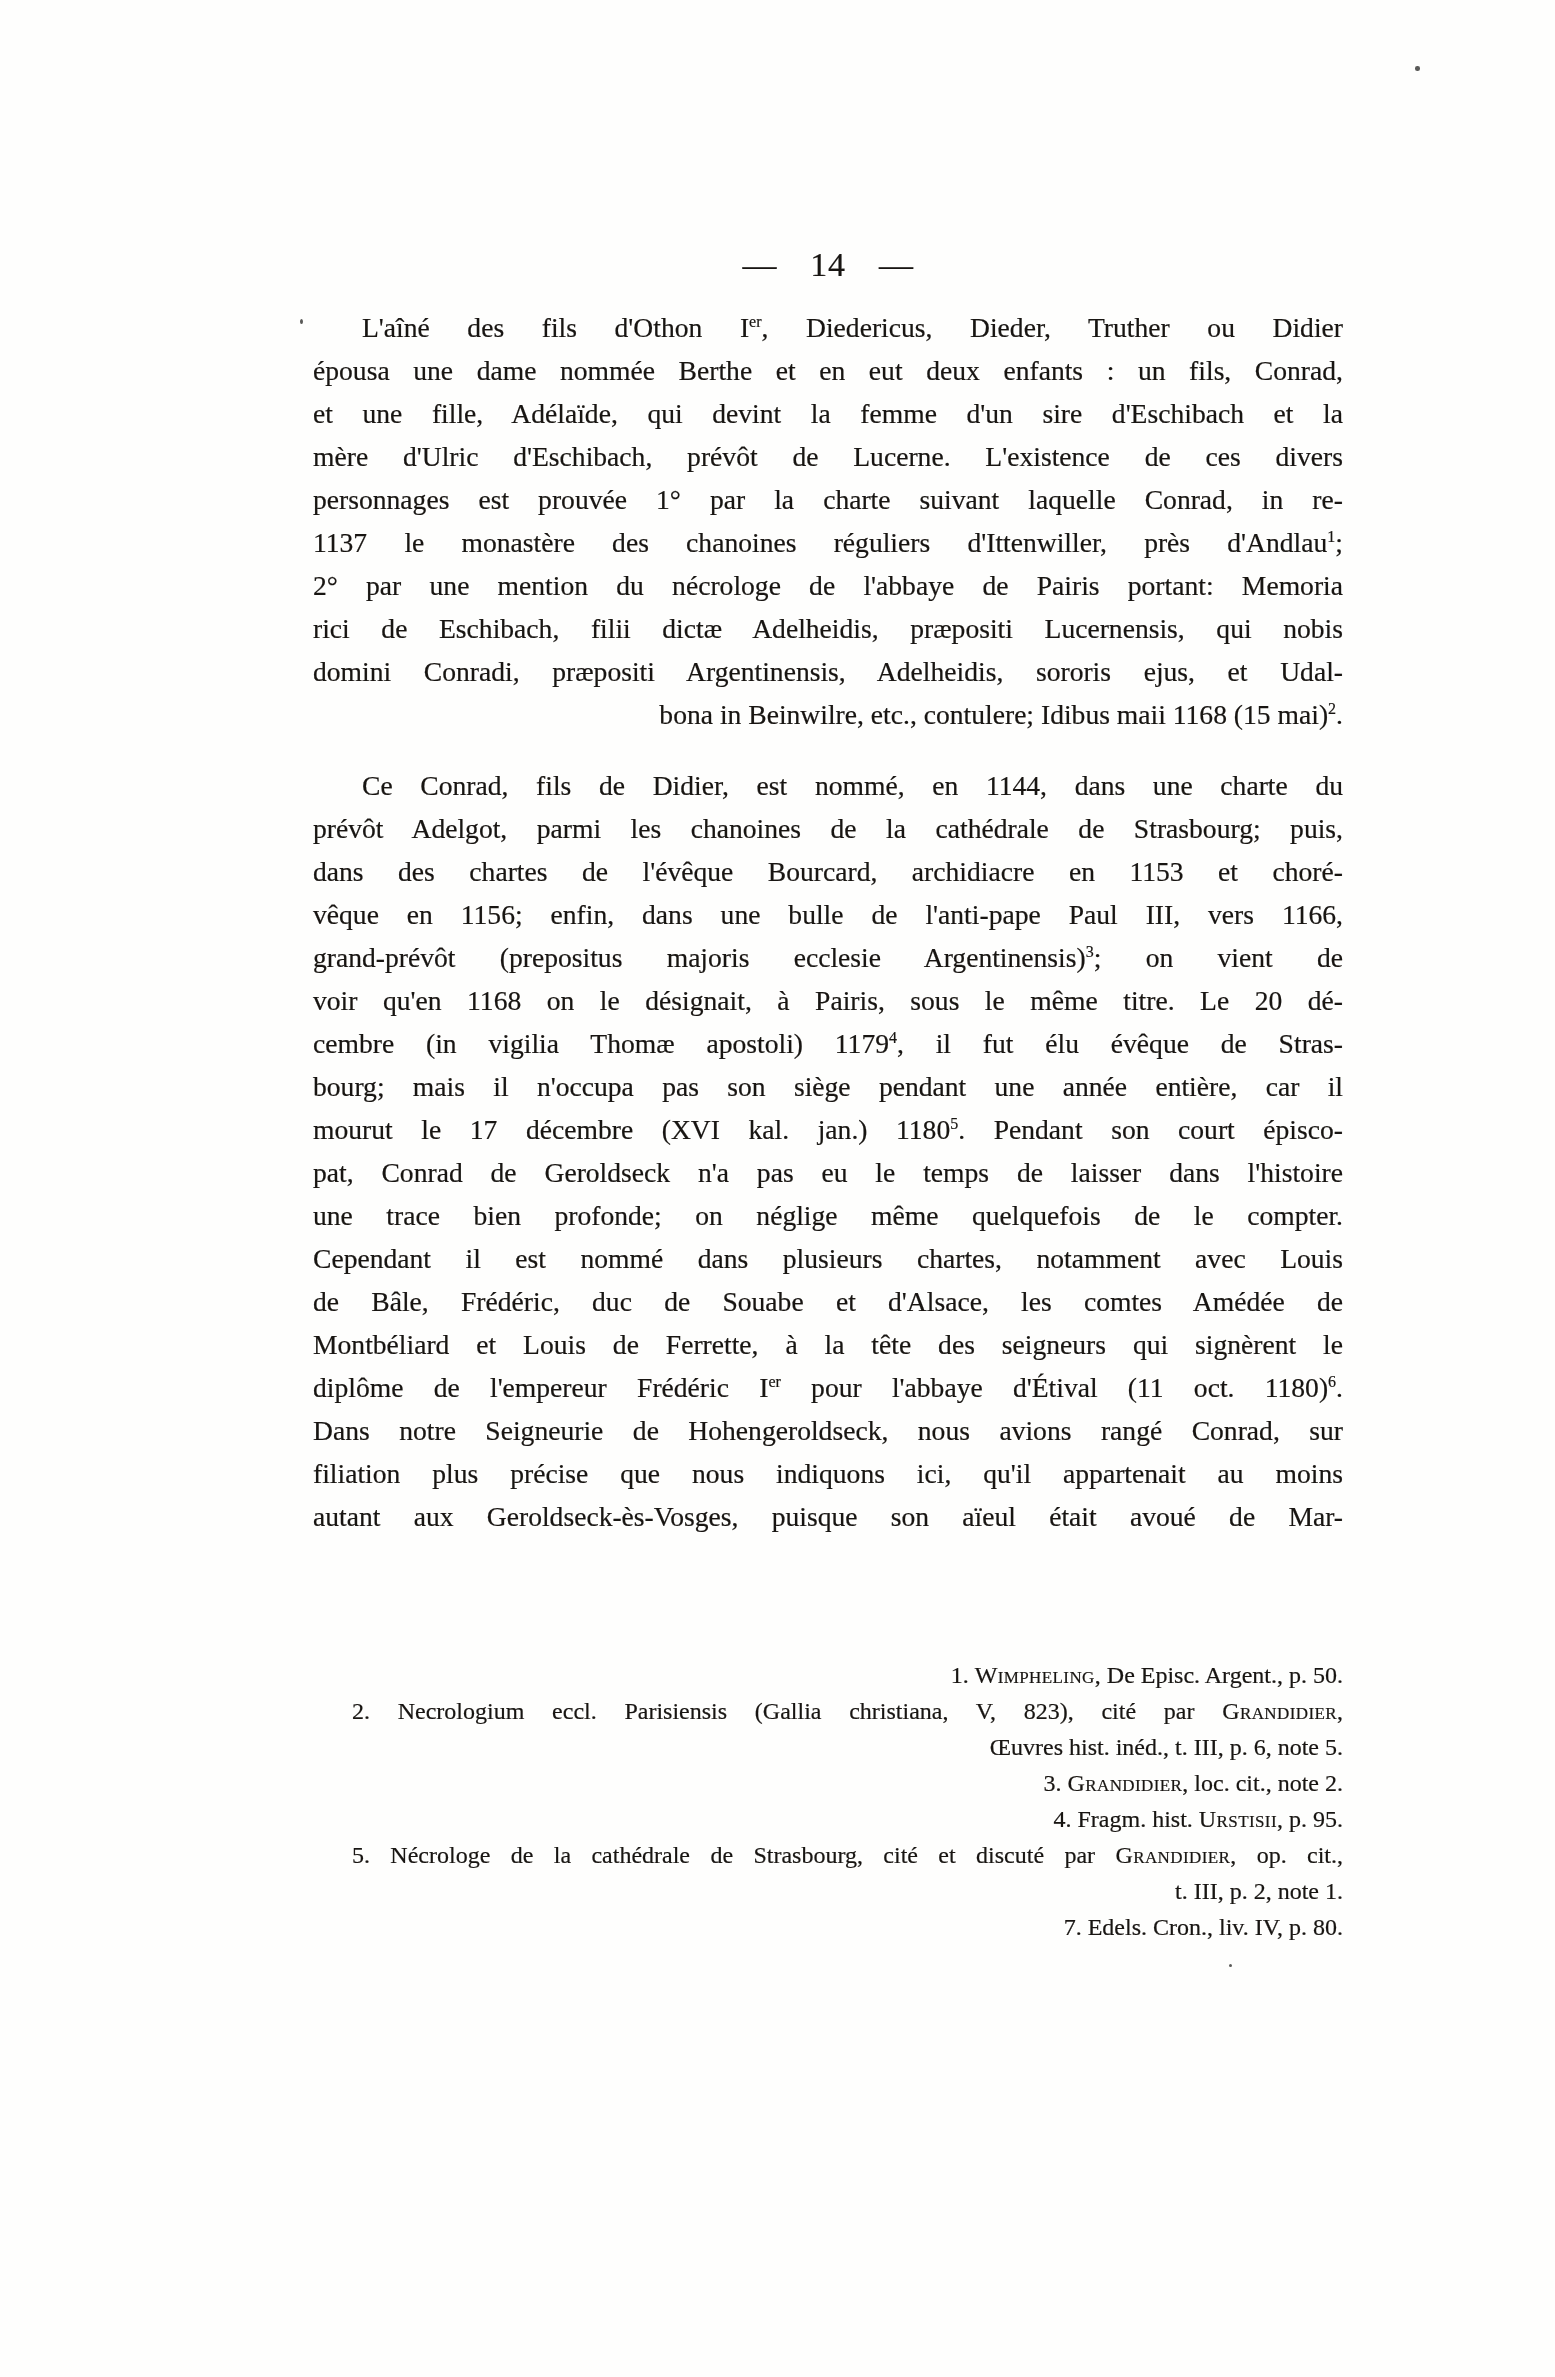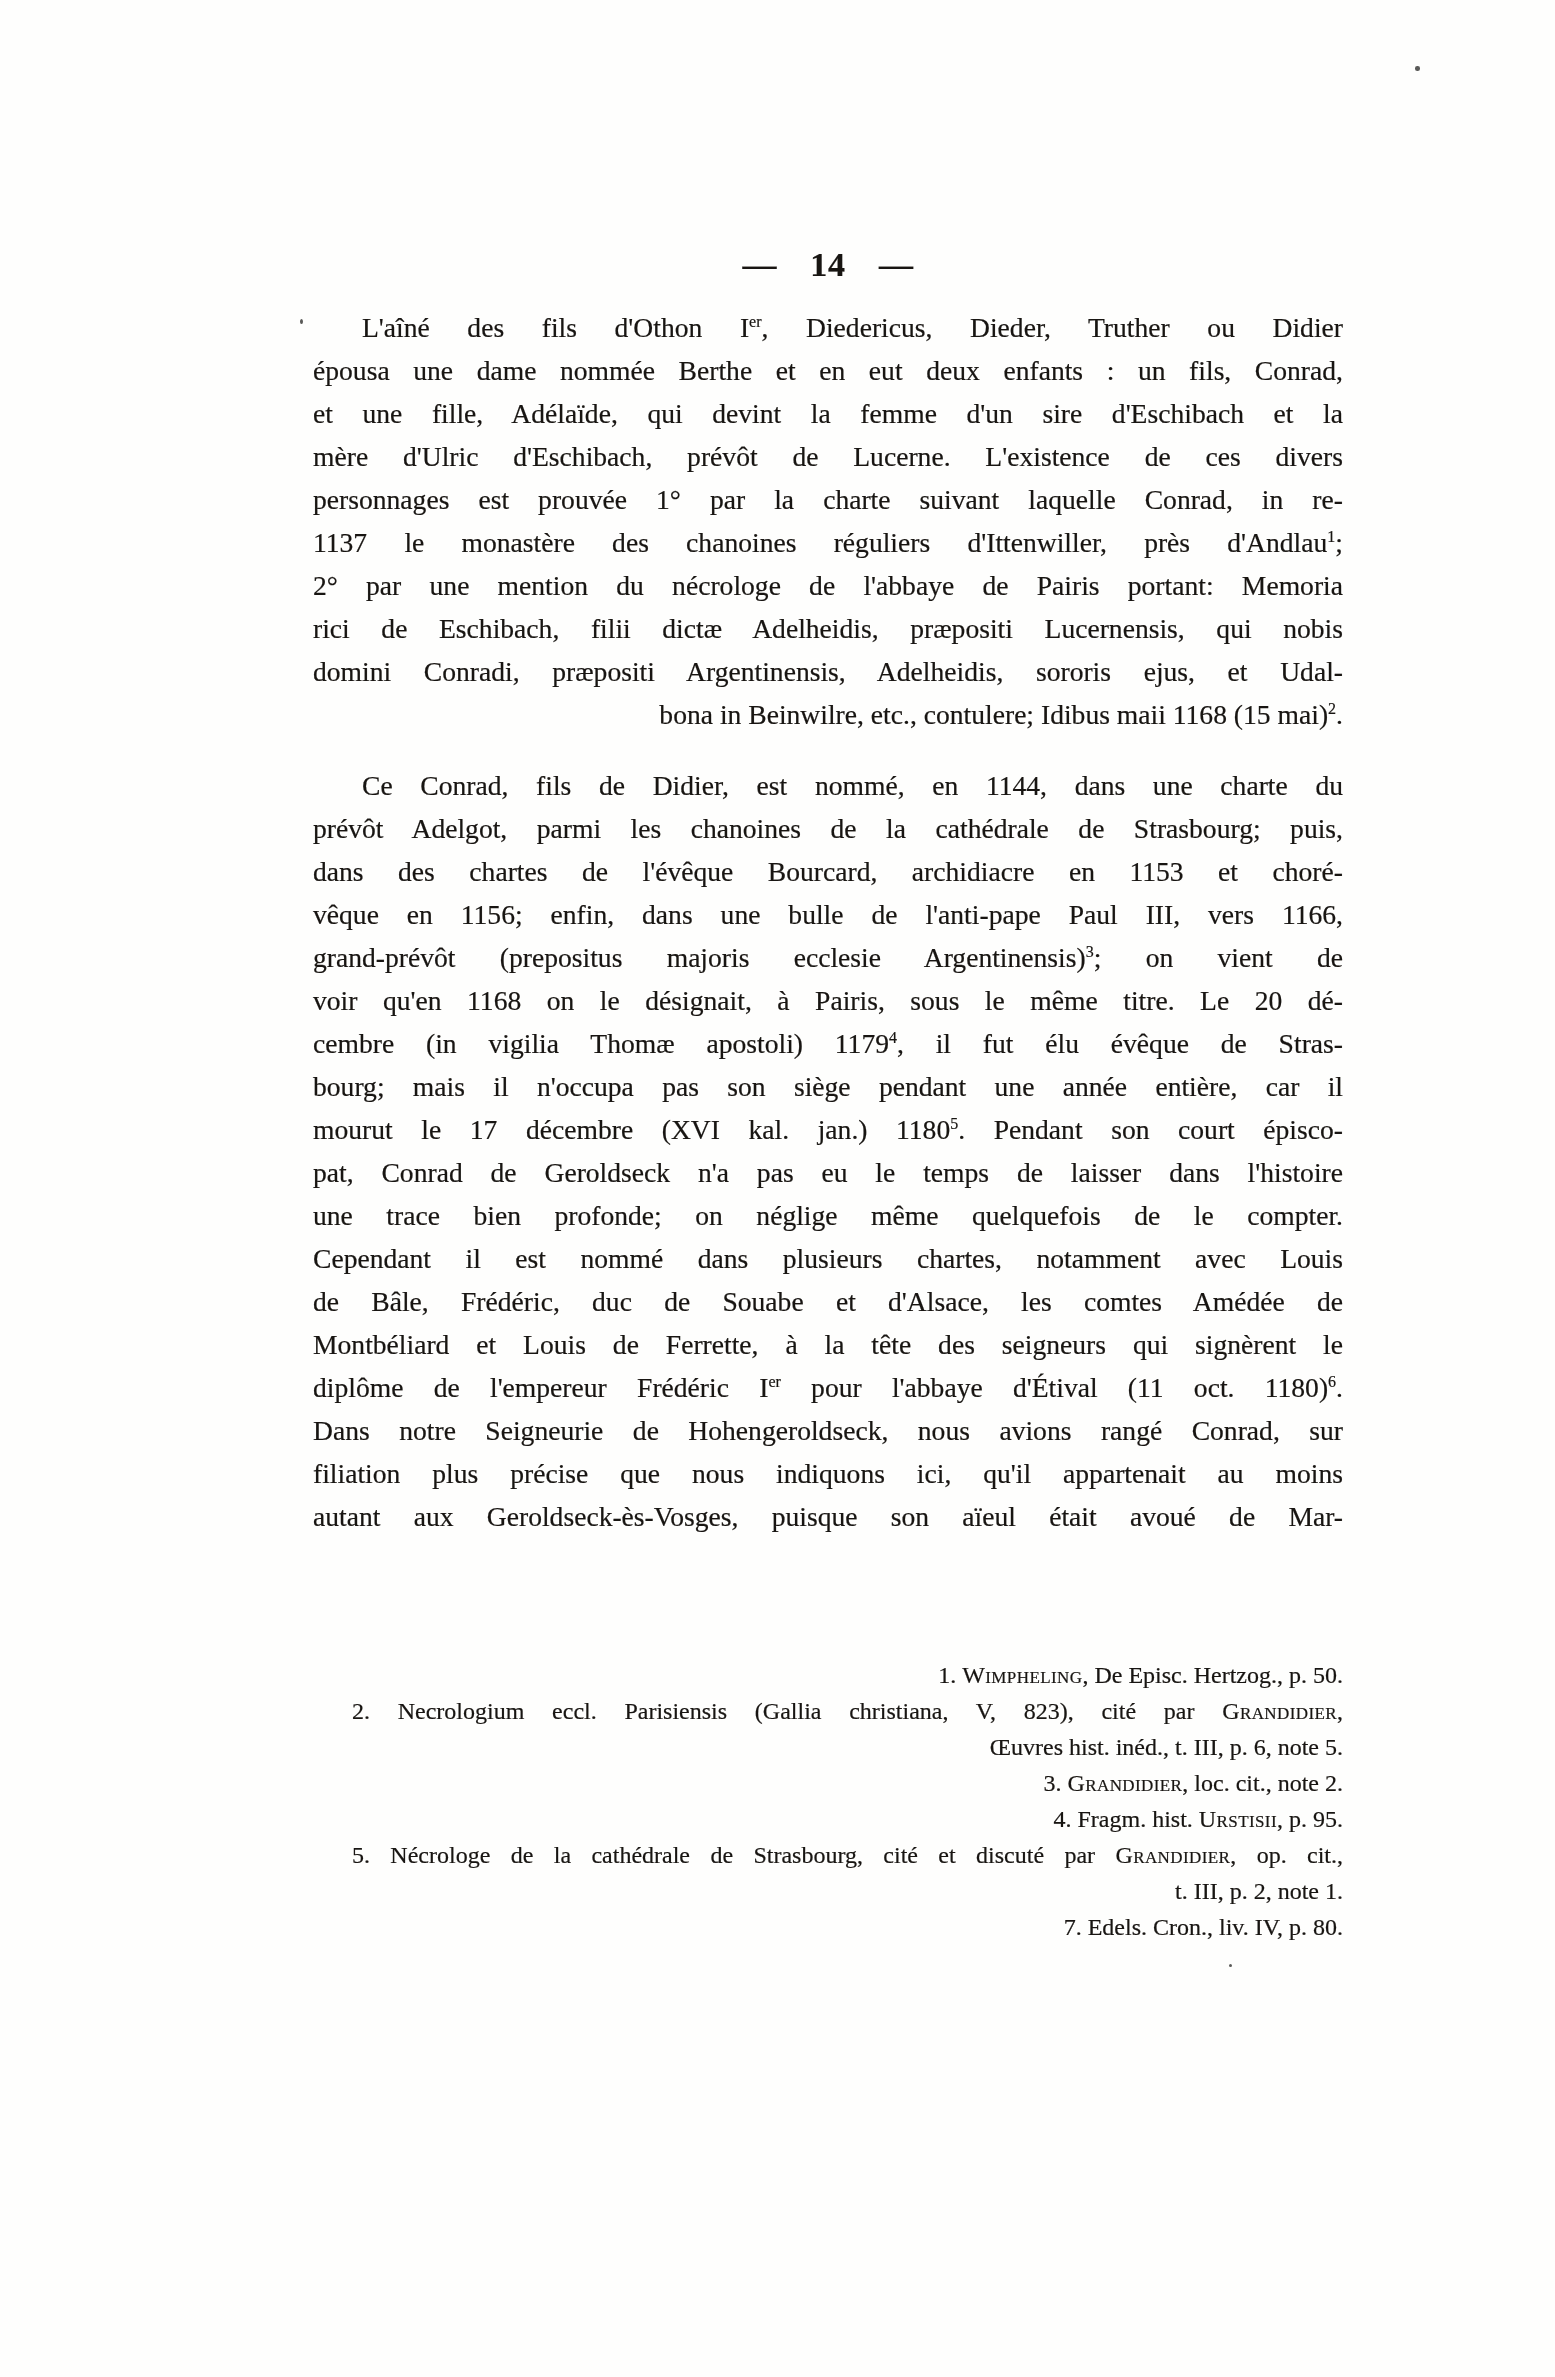--- a/index.html
+++ b/index.html
@@ -7,21 +7,21 @@
     position:relative;
     width:1555px;height:2377px;
     background:#fefefdff;
     color:#181512;
     font-family:"Liberation Serif","DejaVu Serif",serif;
     overflow:hidden;
     -webkit-text-stroke:0.2px currentColor;
   }
   .header{
     position:absolute;left:313px;top:246px;width:1030px;
-    text-align:center;font-size:34px;font-weight:700;
+    text-align:center;font-size:34px;font-weight:400;
     word-spacing:24px;letter-spacing:0.7px;
   }
   .bodytext{
     position:absolute;left:313px;top:306px;width:1030px;
     font-size:27.6px;
   }
   .bodytext .line{line-height:43px;height:43px;}
   .para-gap{margin-top:28px;}
   .footnotes{
     position:absolute;left:313px;top:1657px;width:1030px;
@@ -78,21 +78,21 @@
         <div class="line j"><span>Montbéliard et Louis de Ferrette, à la tête des seigneurs qui signèrent le</span></div>
         <div class="line j"><span>diplôme de l'empereur Frédéric I</span><sup>er</sup><span> pour l'abbaye d'Étival (11 oct. 1180)</span><sup>6</sup><span>.</span></div>
         <div class="line j"><span>Dans notre </span><span class="it">Seigneurie de Hohengeroldseck</span><span>, nous avions rangé Conrad, sur</span></div>
         <div class="line j"><span>filiation plus précise que nous indiquons ici, qu'il appartenait au moins</span></div>
         <div class="line j"><span>autant aux Geroldseck-ès-Vosges, puisque son aïeul était avoué de Mar-</span></div>
       </div>
     </main>
 
   <section class="footnotes" id="footnotes">
       <div>
-        <div class="line natural indent"><span>1. </span><span class="sc">Wimpheling</span><span>, </span><span class="it">De Episc. Hertzog.</span><span>, p. 50.</span></div>
+        <div class="line natural indent"><span>1. </span><span class="sc">Wimpheling</span><span>, </span><span class="it">De Episc. Argent.</span><span>, p. 50.</span></div>
       </div>
       <div>
         <div class="line j indent"><span>2. </span><span class="it">Necrologium eccl. Parisiensis</span><span> (</span><span class="it">Gallia christiana</span><span>, V, 823), cité par </span><span class="sc">Grandidier</span><span>,</span></div>
         <div class="line natural"><span class="it">Œuvres hist. inéd.</span><span>, t. III, p. 6, note 5.</span></div>
       </div>
       <div>
         <div class="line natural indent"><span>3. </span><span class="sc">Grandidier</span><span>, </span><span class="it">loc. cit.</span><span>, note 2.</span></div>
       </div>
       <div>
         <div class="line natural indent"><span>4. </span><span class="it">Fragm. hist.</span><span> </span><span class="sc">Urstisii</span><span>, p. 95.</span></div>

